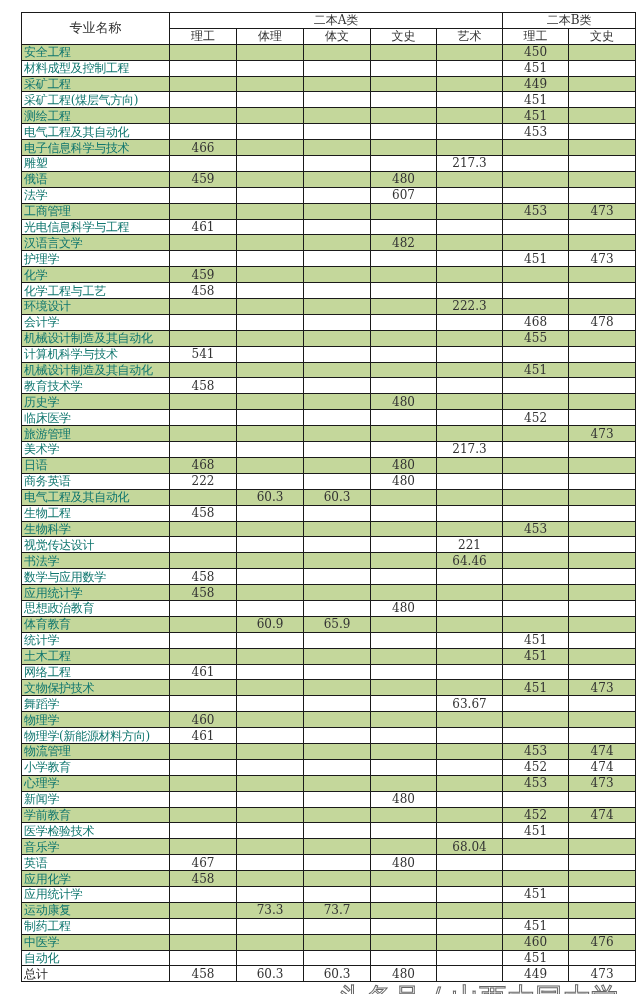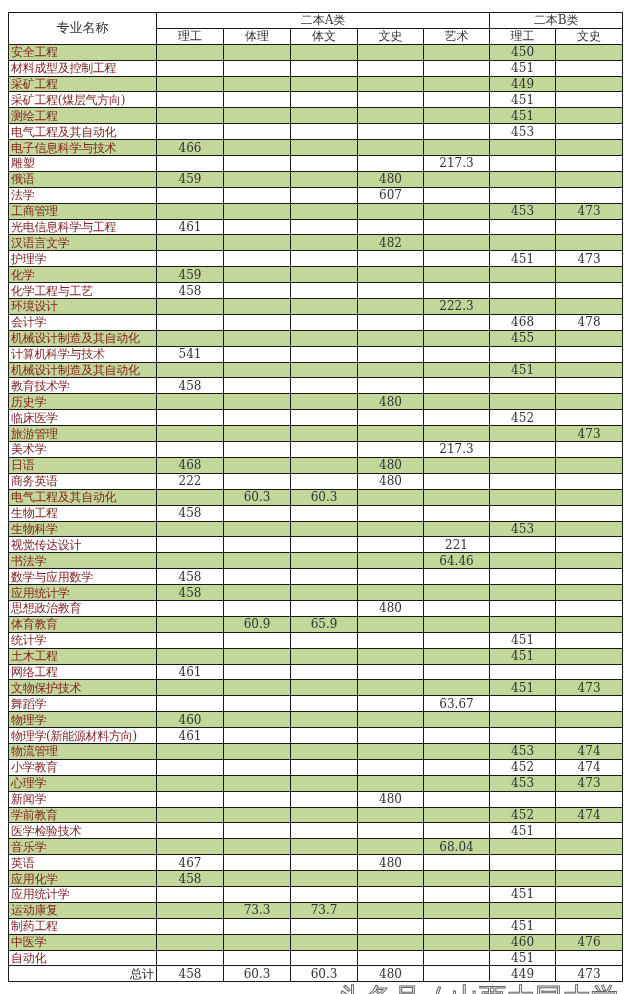--- a/index.html
+++ b/index.html
@@ -1,33 +1,33 @@
 <!DOCTYPE html>
 <html><head>
 <meta charset="utf-8">
 <style>
   html, body { margin: 0; padding: 0; background: #ffffff; }
   body { width: 640px; height: 994px; position: relative; overflow: hidden;
          font-family: "DejaVu Serif", "Liberation Serif", serif; color: #222; }
   table.scores {
-    position: absolute; left: 8px; top: 12px;
+    position: absolute; left: 21px; top: 12px;
     border-collapse: collapse; table-layout: fixed;
     width: 614px; font-size: 12px; border-radius: 18px;
   }
   table.scores td, table.scores th {
     border: 1px solid #1a1a1a; padding: 0 2px; height: 14.9px; line-height: 14px;
     white-space: nowrap; overflow: hidden; font-weight: normal;
   }
   table.scores th { text-align: center; color: #333; }
   th.name-head { font-size: 13px; }
-  td.name { text-align: left; color: #7f1d1d; font-size: 12px; padding-left: 1px; letter-spacing: -0.3px; margin-left: 8px; }
+  td.name { text-align: left; color: #0f766e; font-size: 12px; padding-left: 1px; letter-spacing: -0.3px; margin-left: 8px; }
   td.val { text-align: center; color: #333; }
   tr.green td { background: #c4d79b; }
   tr.total td { background: #fff; }
-  td.total-label { text-align: right; }
+  td.total-label { text-align: left; }
   .watermark {
     position: absolute; left: 338px; top: 980px;
     font-family: "DejaVu Sans", sans-serif; font-size: 27px; color: rgba(255,255,255,0.82);
     -webkit-text-stroke: 1px #666; letter-spacing: 1px; white-space: nowrap;
   }
 </style>
 </head>
 <body>
 
 <table class="scores">

